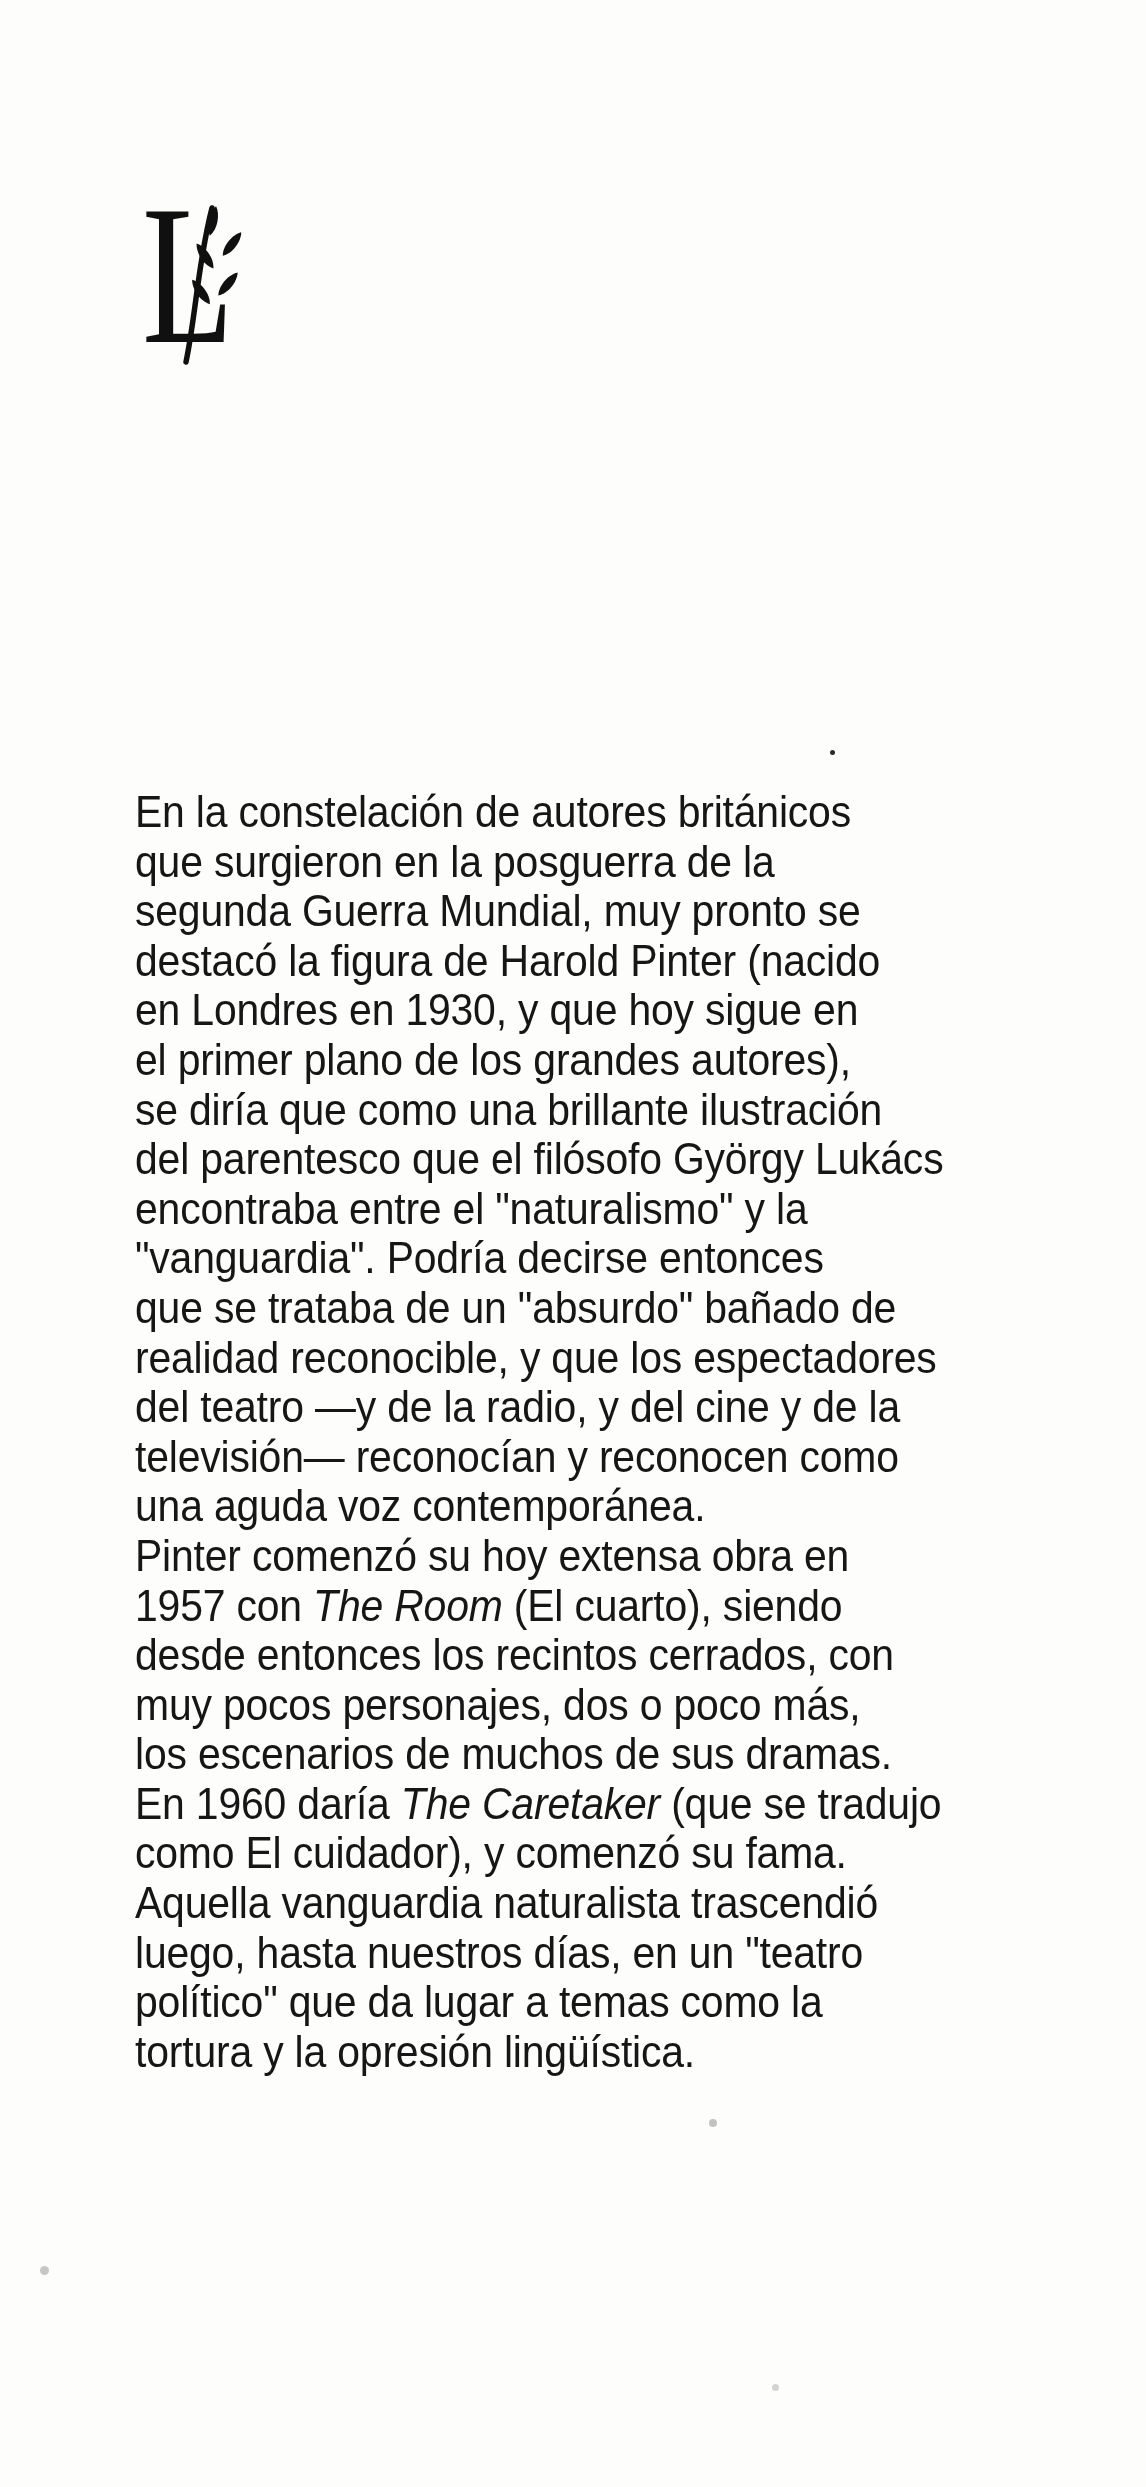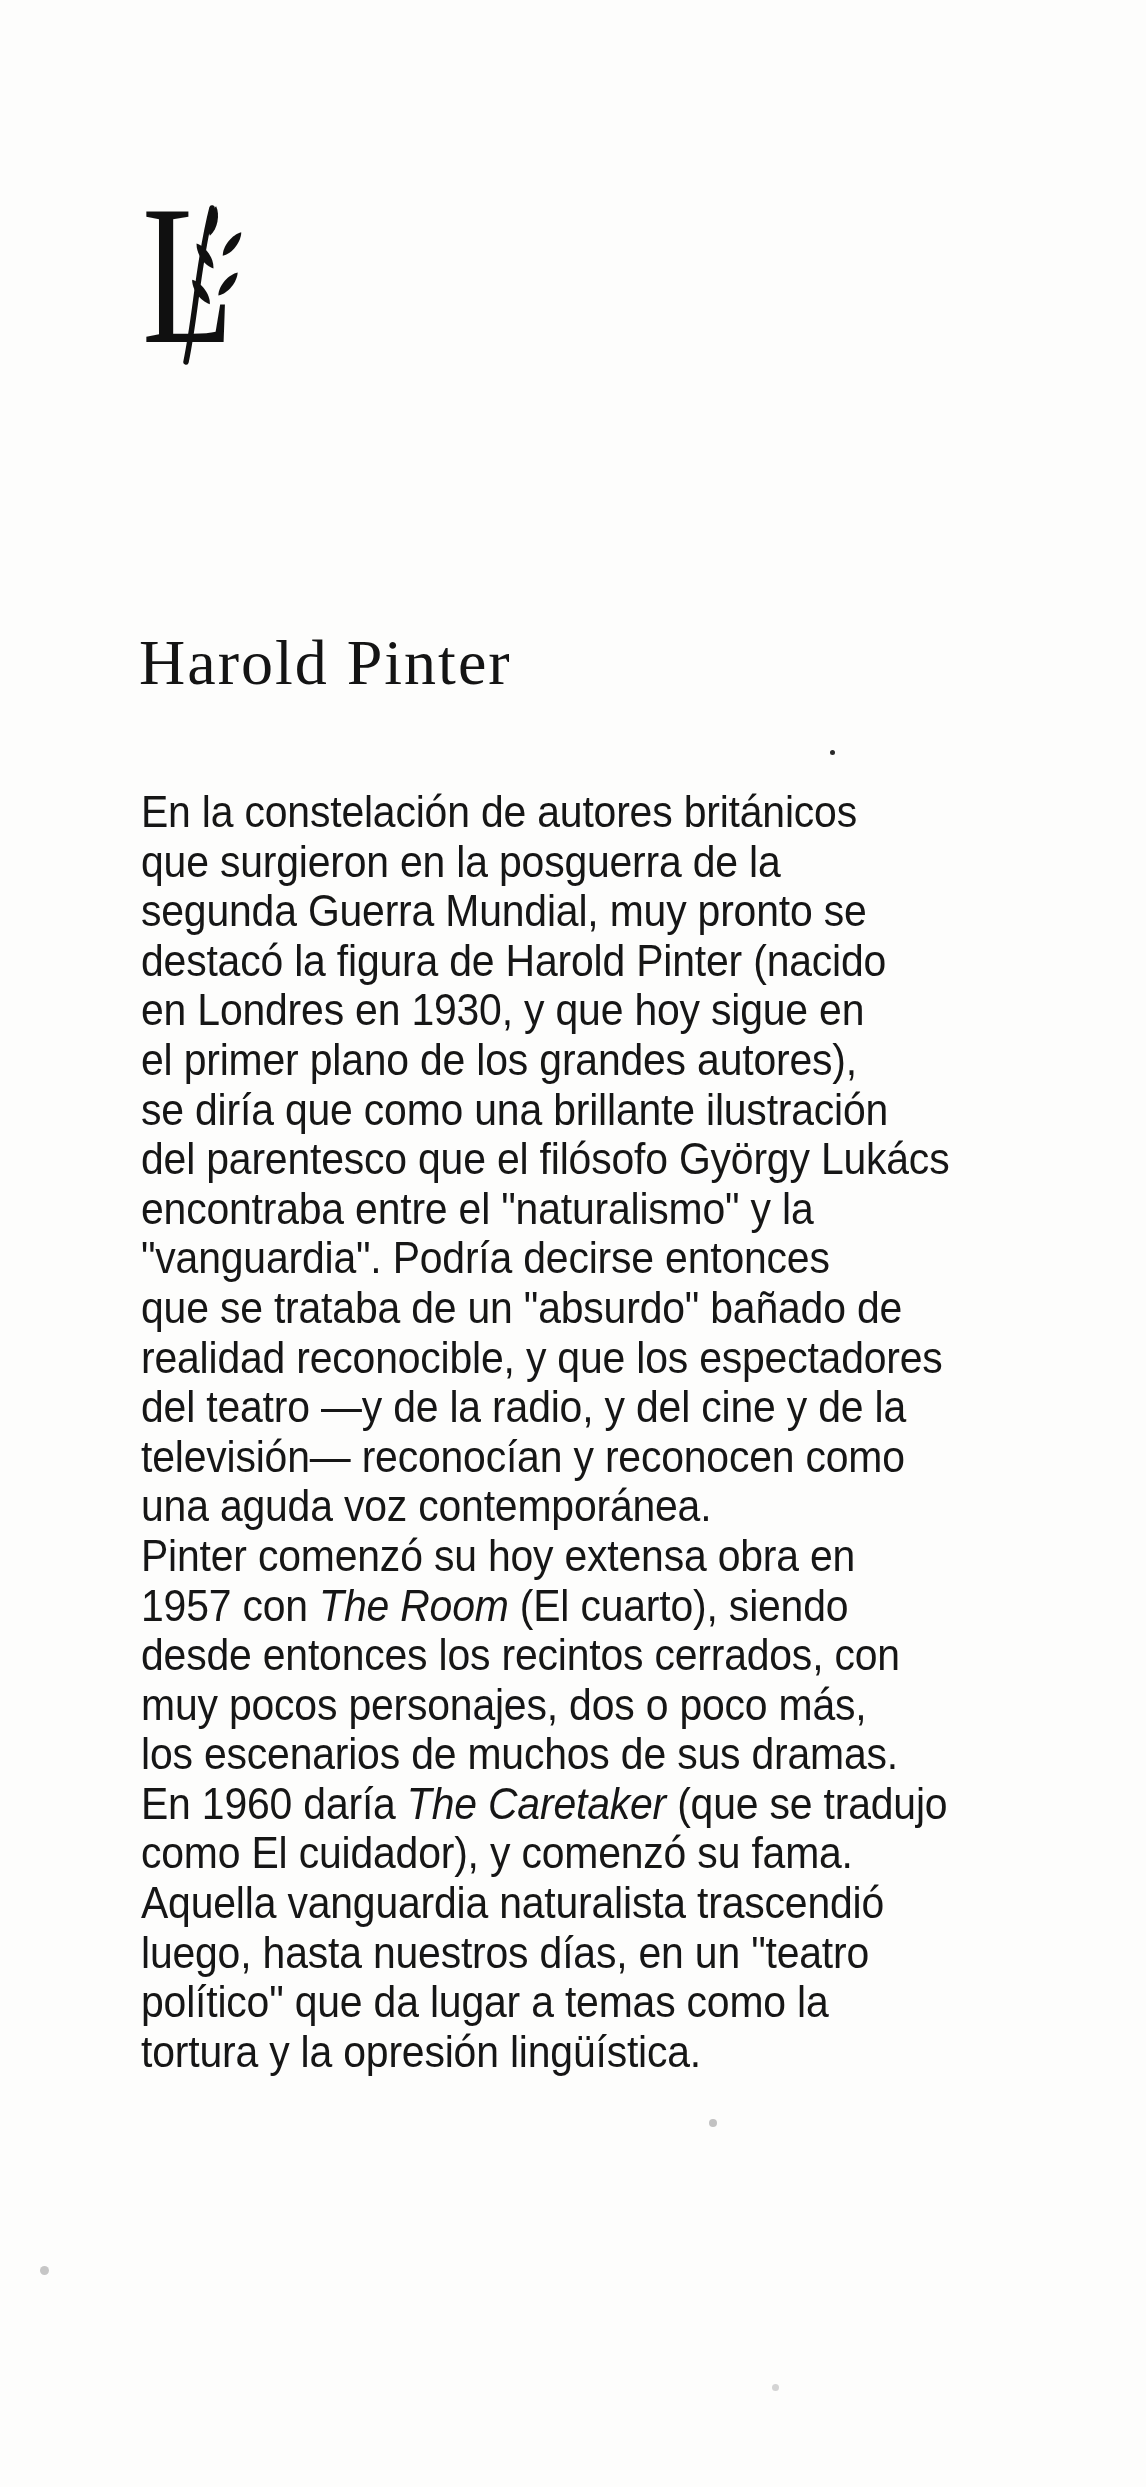--- a/index.html
+++ b/index.html
@@ -35,21 +35,21 @@
     font-weight: 400;
     font-size: 64px;
     line-height: 64px;
     letter-spacing: 2px;
     color: #141414;
     white-space: nowrap;
   }
   
   .article {
     position: absolute;
-    left: 141px;
+    left: 135px;
     top: 787px;
     width: 900px;
   }
   .ln {
     font-size: 44px;
     line-height: 49.6px;
     height: 49.6px;
     white-space: nowrap;
     transform: scaleX(0.93);
     transform-origin: 0 50%;
@@ -82,21 +82,20 @@
         <path d="M46,158 C56,110 58,58 72,4" fill="none" stroke="#101010" stroke-width="5.5" stroke-linecap="round"></path>
         <use href="#leaf" transform="translate(73,17) rotate(12)"></use>
         <use href="#leaf" transform="translate(92,40) rotate(38)"></use>
         <use href="#leaf" transform="translate(65,52) rotate(-34)"></use>
         <use href="#leaf" transform="translate(88,80) rotate(40)"></use>
         <use href="#leaf" transform="translate(61,88) rotate(-36)"></use>
       </g>
     </svg>
   </div>
 
-  <h1 class="title">Harold Pinter</h1>
 
   <div class="article">
     <div class="ln">En la constelación de autores británicos</div>
     <div class="ln">que surgieron en la posguerra de la</div>
     <div class="ln">segunda Guerra Mundial, muy pronto se</div>
     <div class="ln">destacó la figura de Harold Pinter (nacido</div>
     <div class="ln">en Londres en 1930, y que hoy sigue en</div>
     <div class="ln">el primer plano de los grandes autores),</div>
     <div class="ln">se diría que como una brillante ilustración</div>
     <div class="ln">del parentesco que el filósofo György Lukács</div>

